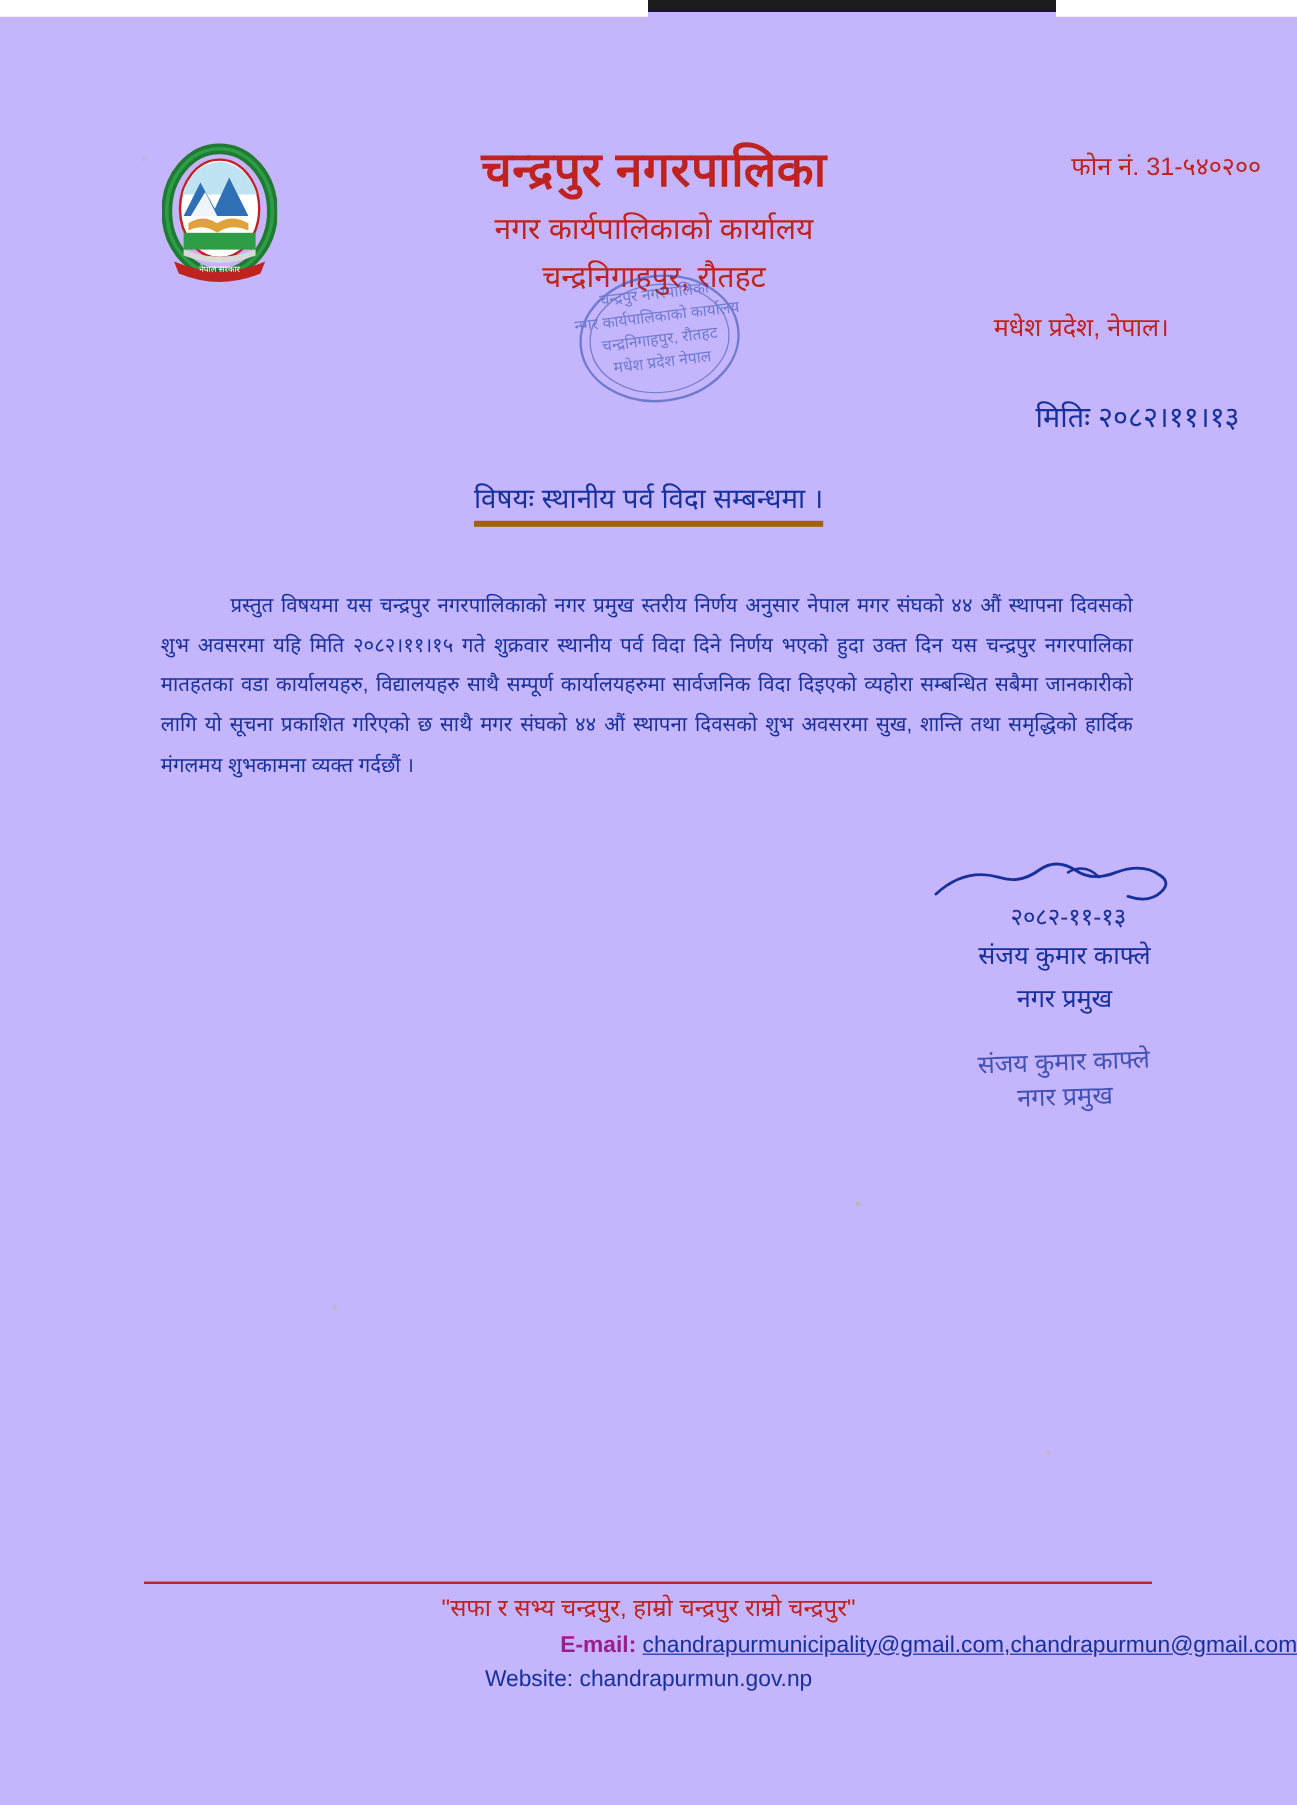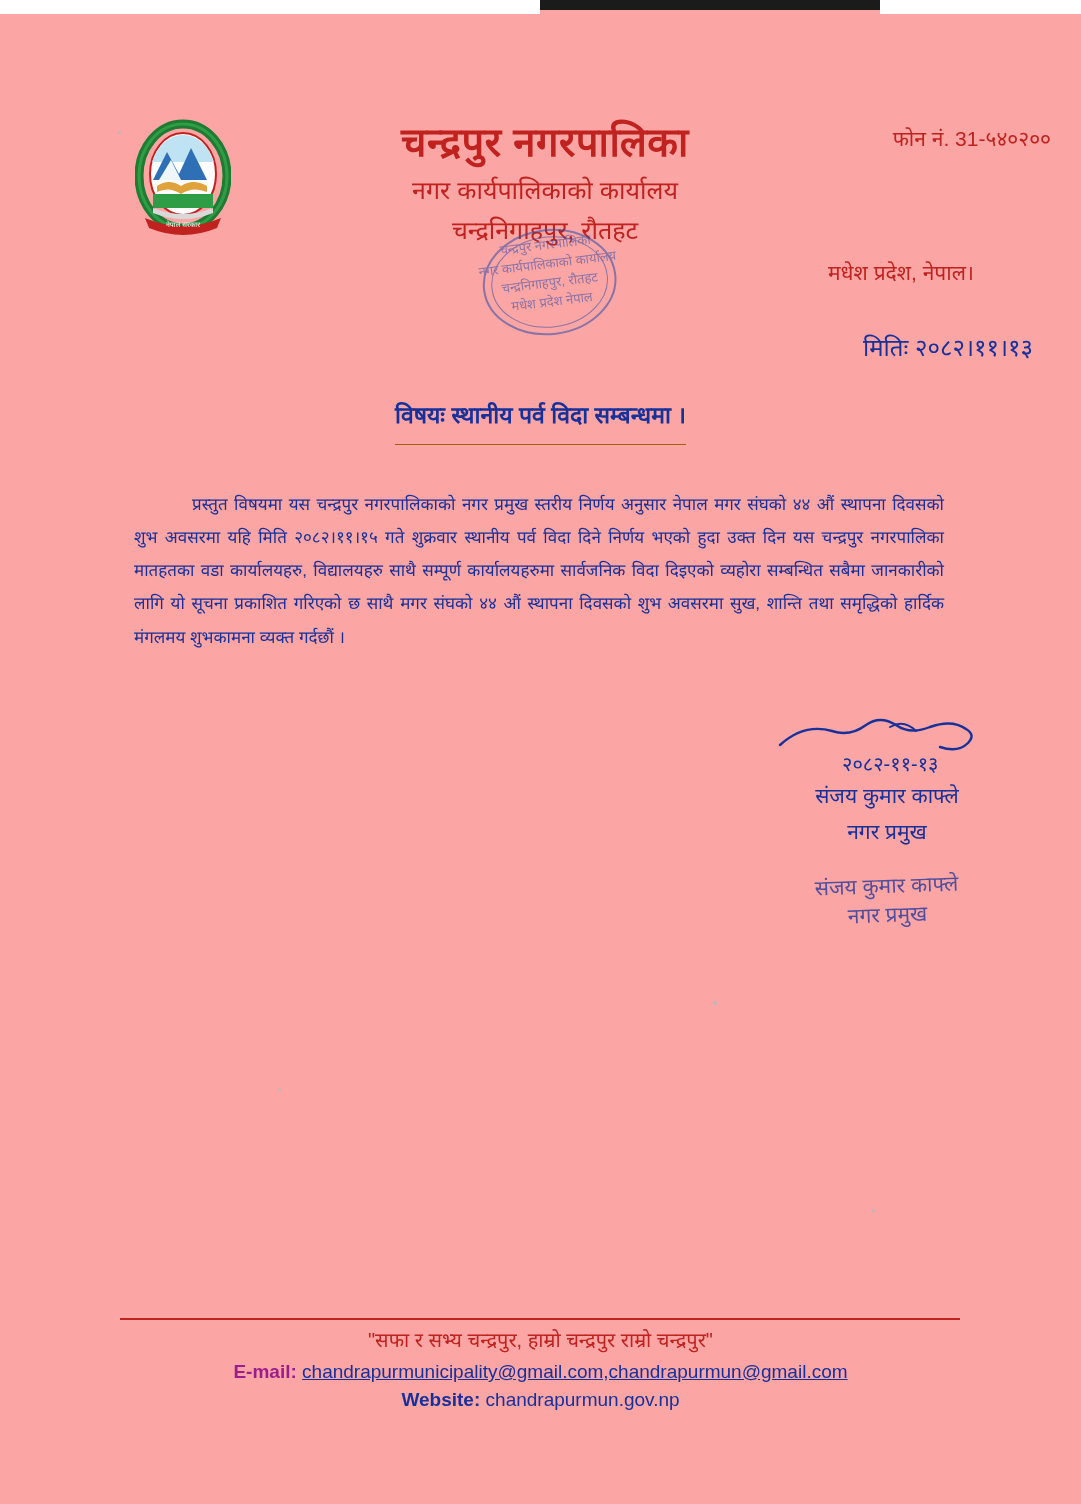--- a/index.html
+++ b/index.html
@@ -11,21 +11,21 @@
     width: 1081px;
     height: 1504px;
     position: relative;
     font-family: "Liberation Serif", serif;
     color: #111;
     overflow: hidden;
   }
   .page {
     position: absolute;
     inset: 0;
-    background: #fca5a5;
+    background: #c4b5fd;
   }
   
   .scan-top-left {
     position: absolute;
     left: 0; top: 0;
     width: 540px; height: 14px;
     background: #ffffff;
   }
   .scan-top-dark {
     position: absolute;
@@ -134,21 +134,21 @@
   
   .subject {
     position: absolute;
     left: 0; top: 398px;
     width: 1081px;
     text-align: center;
     font-size: 23px;
     color: #17319b;
     font-family: "Liberation Sans", sans-serif;
   }
-  .subject span { border-bottom: 1px solid #a16207; padding-bottom: 16px; font-weight: bold; }
+  .subject span { border-bottom: 5px solid #a16207; padding-bottom: 6px; }
 
   
   .body-text {
     position: absolute;
     left: 134px; top: 488px;
     width: 810px;
     font-size: 17px;
     line-height: 1.95;
     color: #17319b;
     text-align: justify;
@@ -207,31 +207,32 @@
     color: #17319b;
     font-family: "Liberation Sans", sans-serif;
   }
   .footer-slogan {
     font-size: 20px;
     color: #c0231f;
   }
   .footer-email {
     font-size: 19px;
     margin-top: 8px;
+    text-align: right;
   }
   .footer-email .lbl { font-weight: bold; color: #9b1d8e; }
   .footer-email a, .footer-email .mail {
     color: #17319b;
     text-decoration: underline;
   }
   .footer-web {
     font-size: 19px;
     margin-top: 6px;
   }
-  .footer-web .lbl { font-weight: bold; }
+  .footer-web .lbl { font-weight: normal; }
 </style>
 </head>
 <body>
 
 <div class="page">
 
   <div class="scan-top-left"></div>
   <div class="scan-top-dark"></div>
   <div class="scan-top-right"></div>
 

